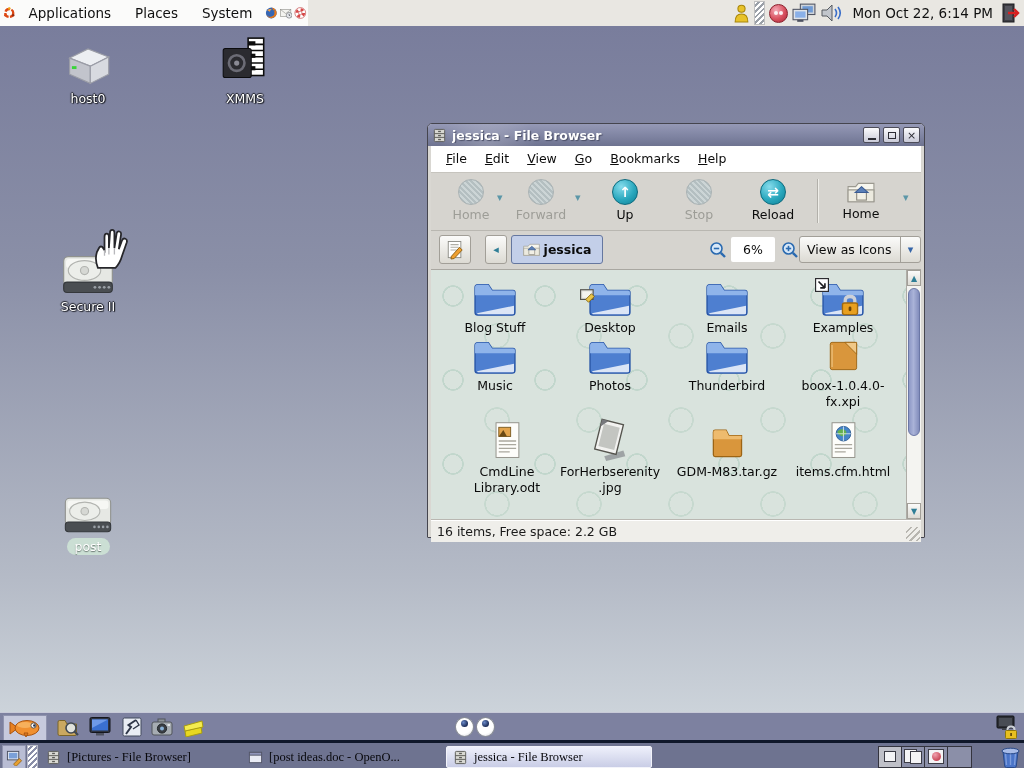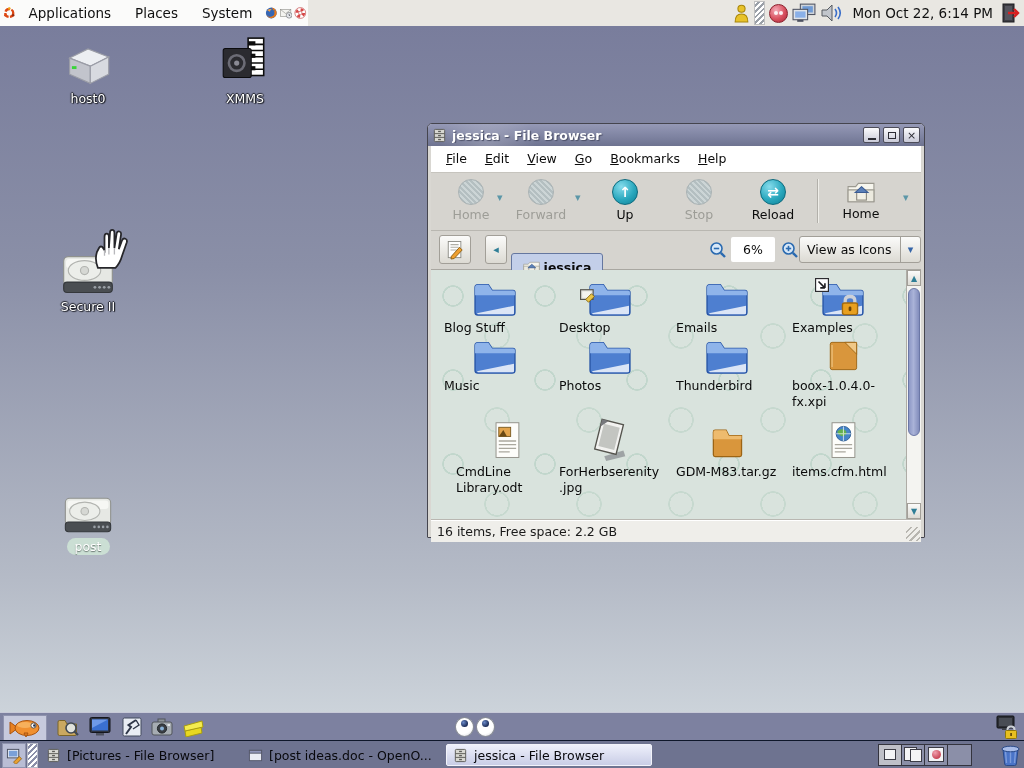--- a/index.html
+++ b/index.html
@@ -62,37 +62,37 @@
   .circ.off{background:repeating-linear-gradient(45deg,#b4bfc1 0 2px,#ccd5d6 2px 4px);
     border:1px solid #a9b2b4;box-sizing:border-box;}
   .tlabel{display:block;font-size:12.5px;color:#0c0c0c;margin-top:2px;}
   .tlabel.dis{color:#9d9d97;}
   .tdrop{position:absolute;top:18px;font-size:11px;color:#5c96a8;}
   .tsep{position:absolute;left:386px;top:6px;height:44px;width:1px;background:#b2b0aa;border-right:1px solid #efeee9;}
 
   .locbar{height:38px;background:#d6d4cf;border-bottom:1px solid #a9a7a1;position:relative;}
   .lbtn{position:absolute;top:4px;height:29px;background:linear-gradient(180deg,#fbfbfa,#dcdad3);
     border:1px solid #a29f98;border-radius:3px;display:flex;align-items:center;justify-content:center;box-sizing:border-box;}
-  .lbtn.pressed{background:#c3cfe9;border-color:#65779f;margin-top:18px;}
+  .lbtn.pressed{background:#c3cfe9;border-color:#65779f;}
   .pathtxt{font-weight:bold;font-size:12.5px;color:#0a0a0a;margin-left:4px;}
   .zoomlvl{position:absolute;left:300px;top:6px;width:44px;height:25px;background:#ffffff;
     border-radius:2px;display:flex;align-items:center;justify-content:center;font-size:12.5px;color:#0a0a0a;}
   .combo{position:absolute;left:368px;top:5px;width:122px;height:27px;
     background:linear-gradient(180deg,#fbfbfa,#dcdad3);border:1px solid #a29f98;border-radius:3px;
     display:flex;align-items:center;box-sizing:border-box;}
   .combo .cval{flex:1;font-size:12.5px;color:#0a0a0a;padding-left:7px;}
   .combo .carr{width:19px;height:100%;border-left:1px solid #a29f98;display:flex;align-items:center;justify-content:center;
     color:#3565a8;font-size:11px;}
 
   .fileview{position:relative;height:249px;background:#d9e3dd;overflow:hidden;border-bottom:1px solid #b9b7b1;
     background-image:
       radial-gradient(circle at 22px 26px, rgba(0,0,0,0) 9px, rgba(150,190,172,.35) 9px 10.5px, rgba(0,0,0,0) 11px),
       radial-gradient(circle at 66px 66px, rgba(0,0,0,0) 11px, rgba(150,190,172,.28) 11px 12.5px, rgba(0,0,0,0) 13px);
     background-size:92px 84px;}
-  .ficell{position:absolute;width:112px;}
+  .ficell{position:absolute;width:112px;text-align:center;}
   .ficell .fic{height:42px;display:flex;align-items:flex-end;justify-content:center;}
   .flabel{font-size:12.5px;color:#0a0a0a;line-height:1.25;margin:2px auto 0;max-width:102px;
     overflow-wrap:break-word;word-break:break-word;}
   .vscroll{position:absolute;right:0;top:0;width:15px;height:100%;background:#f4f4f1;border-left:1px solid #aeaca6;box-sizing:border-box;}
   .sbtn{position:absolute;left:0;width:14px;height:16px;background:linear-gradient(180deg,#fbfbfa,#dcdad3);
     border:1px solid #a29f98;box-sizing:border-box;display:flex;align-items:center;justify-content:center;
     font-size:8px;color:#2f7e96;}
   .sthumb{position:absolute;left:1px;top:18px;width:12px;height:148px;border-radius:6px;
     background:linear-gradient(90deg,#8d98c6,#aab3d8 45%,#828dbc);border:1px solid #6b77a6;box-sizing:border-box;}
 
@@ -108,21 +108,21 @@
     border:1px solid #8f93ae;display:flex;align-items:center;justify-content:center;}
   .mpicon{position:absolute;top:3px;width:24px;height:22px;}
   .eyes{position:absolute;left:455px;top:4px;display:flex;gap:2px;}
   .eye{width:17px;height:18px;border-radius:50%;background:radial-gradient(circle at 40% 35%,#ffffff 60%,#cfd2d8);
     border:1px solid #8a8e96;position:relative;}
   .eye i{position:absolute;left:5px;top:2px;width:7px;height:7px;border-radius:50%;
     background:radial-gradient(circle at 35% 35%,#6a8ac8,#1c2c58 70%);}
 
   
   .taskbar{position:absolute;left:0;top:740px;width:1024px;height:28px;background:#6e7390;
-    border-top:1px solid #0f172a;box-sizing:border-box;}
+    border-top:3px solid #0f172a;box-sizing:border-box;font-family:Liberation Serif, serif;}
   .showdesk{position:absolute;left:2px;top:2px;width:22px;height:23px;background:#b9bdd4;
     border:1px solid #8f93ae;display:flex;align-items:center;justify-content:center;}
   .tbhandle{position:absolute;left:27px;top:2px;width:9px;height:23px;
     background:repeating-linear-gradient(135deg,#ffffff 0 2px,#8a8ea8 2px 4px);border:1px solid #b8bac8;}
   .taskitem{position:absolute;top:3px;height:22px;display:flex;align-items:center;gap:6px;
     padding:0 6px;font-size:12.5px;color:#08080c;box-sizing:border-box;border-radius:2px;white-space:nowrap;overflow:hidden;}
   .taskitem.active{background:linear-gradient(180deg,#eef0fb,#c9cde6);border:1px solid #f2f3fa;}
   .pager{position:absolute;left:878px;top:3px;height:22px;display:flex;border:1px solid #34343e;box-sizing:border-box;}
   .wscell{width:23px;height:20px;background:#8b8fa8;border-right:1px solid #34343e;position:relative;box-sizing:border-box;}
   .wscell:last-child{border-right:none;}

